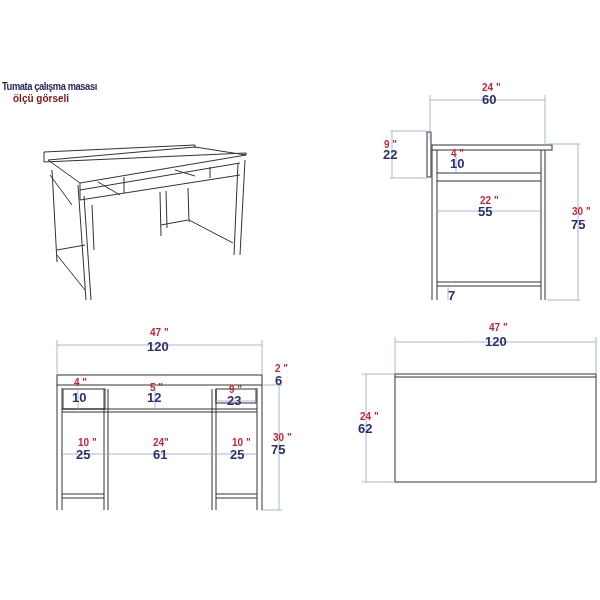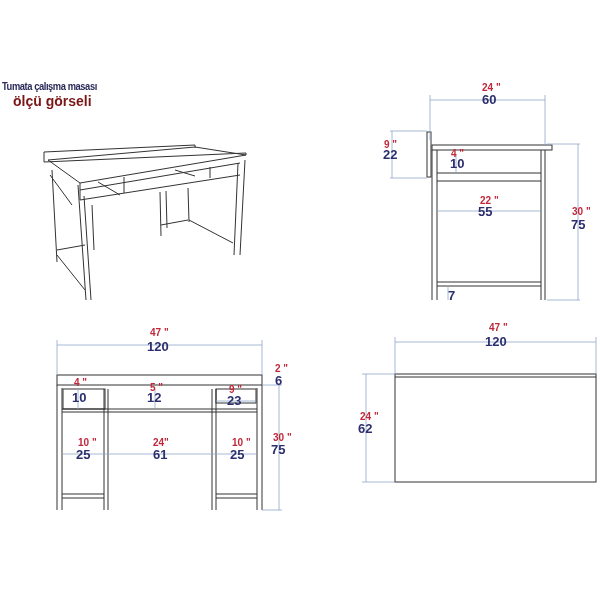--- a/index.html
+++ b/index.html
@@ -1,18 +1,18 @@
 <!DOCTYPE html>
 <html><head>
 <meta charset="utf-8">
 <style>
   html, body { margin:0; padding:0; background:#ffffff; }
   body { width:600px; height:600px; position:relative; overflow:hidden; font-family:"Liberation Sans", sans-serif; }
   .title1 { position:absolute; left:2px; top:80px; font-size:11px; font-weight:bold; color:#2a2a5a; letter-spacing:-0.5px; transform:scaleX(0.85); transform-origin:left; }
-  .title2 { position:absolute; left:13px; top:93px; font-size:14px; font-weight:bold; color:#7a1616; }
+  .title2 { position:absolute; left:13px; top:93px; font-size:10px; font-weight:bold; color:#7a1616; }
   svg { position:absolute; left:0; top:0; }
   .red { fill:#c0283a; font-family:"Liberation Sans", sans-serif; font-weight:bold; font-size:10px; }
   .blue { fill:#2c2f6e; font-family:"Liberation Sans", sans-serif; font-weight:bold; font-size:13px; }
   .dim { stroke:#8fa6c8; stroke-width:0.8; fill:none; }
   .ln { stroke:#333; stroke-width:1; fill:none; }
 </style>
 </head>
 <body>
 
 <div class="title1">Tumata çalışma masası</div>

